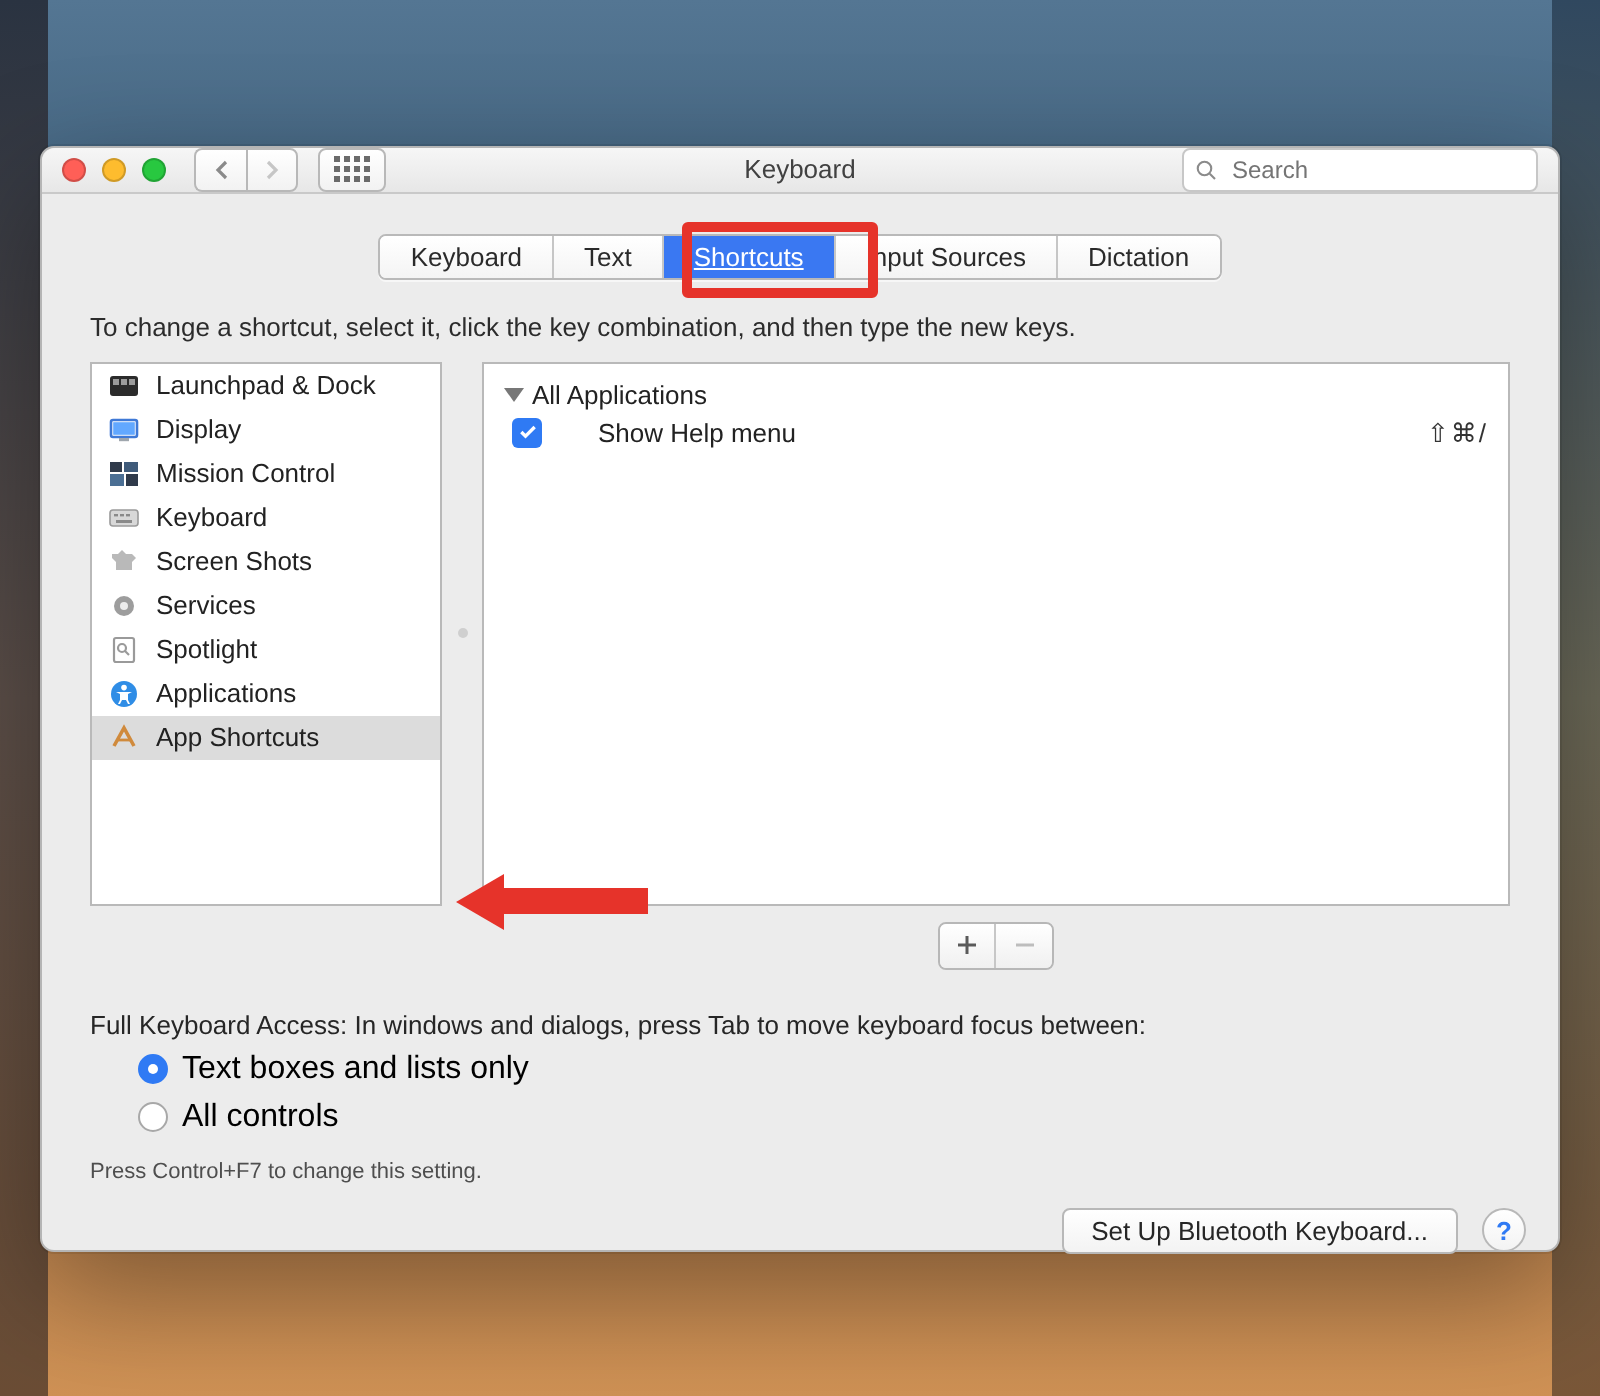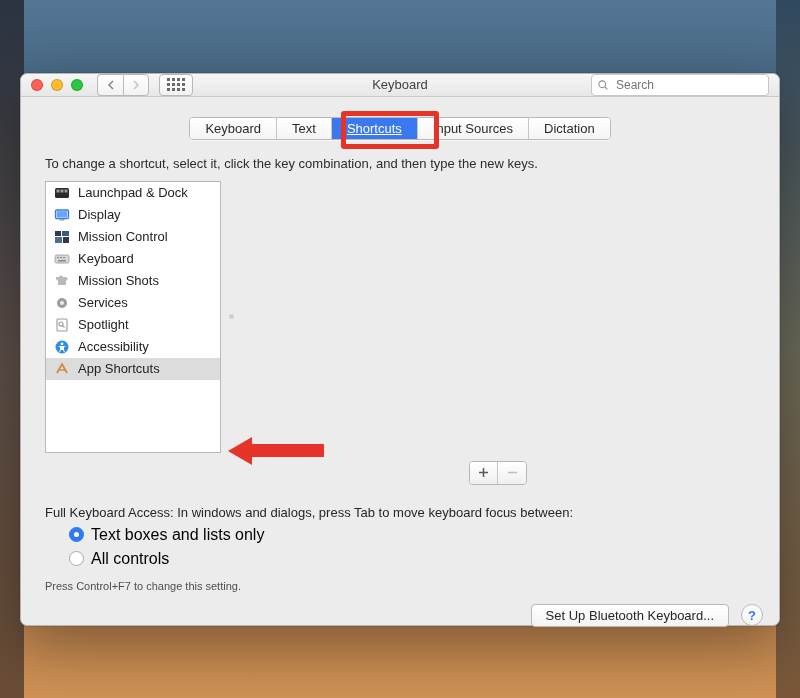--- a/index.html
+++ b/index.html
@@ -255,21 +255,21 @@
               </svg>
             </span>
           <span>Keyboard</span>
         </div>
         <div class="cat-item">
           <span class="cat-icon">
               <svg width="16" height="16">
                 <path d="M2 4h3l2-2 2 2h3l2 2-2 2v4H4V8L2 6z" fill="#b9b9b9"></path>
               </svg>
             </span>
-          <span>Mission Shots</span>
+          <span>Screen Shots</span>
         </div>
         <div class="cat-item">
           <span class="cat-icon">
               <svg width="16" height="16">
                 <circle cx="8" cy="8" r="5" fill="#9d9d9d"></circle>
                 <circle cx="8" cy="8" r="2" fill="#ececec"></circle>
               </svg>
             </span>
           <span>Services</span>
         </div>
@@ -284,37 +284,52 @@
           <span>Spotlight</span>
         </div>
         <div class="cat-item">
           <span class="cat-icon">
               <svg width="16" height="16">
                 <circle cx="8" cy="8" r="6.5" fill="#2f8de6"></circle>
                 <circle cx="8" cy="4.8" r="1.4" fill="#fff"></circle>
                 <path d="M4 7h8l-2 1v3l1 2h-1l-1-2h-2l-1 2H5l1-2V8z" fill="#fff"></path>
               </svg>
             </span>
-          <span>Accessibility</span>
+          <span>Applications</span>
         </div>
         <div class="cat-item selected">
           <span class="cat-icon">
               <svg width="16" height="16">
                 <path d="M3 12 L8 3 L13 12" fill="none" stroke="#d08a3c" stroke-width="1.8"></path>
                 <line x1="5" y1="9" x2="11" y2="9" stroke="#d08a3c" stroke-width="1.4"></line>
               </svg>
             </span>
           <span>App Shortcuts</span>
         </div>
       </div>
 
       <div class="sep-col">
           <div class="sep-dot"></div>
         </div>
 
+      <div class="right-pane">
+        <div class="tree-row">
+          <span class="disclosure"></span>
+          <span>All Applications</span>
+        </div>
+        <div class="tree-row" style="padding-left:4px;">
+          <span class="chk">
+            <svg viewBox="0 0 12 12">
+                <path d="M2 6l2.5 2.5L10 3" fill="none" stroke="#fff" stroke-width="2"></path>
+              </svg>
+          </span>
+          <span style="padding-left:18px;">Show Help menu</span>
+          <span class="kbd">⇧⌘/</span>
+        </div>
+      </div>
     </div>
 
     <div class="addremove">
       <div class="pm-group">
         <div class="pm-btn">
           <svg width="11" height="11">
               <line x1="5.5" y1="1" x2="5.5" y2="10" stroke="#5a5a5a" stroke-width="1.5"></line>
               <line x1="1" y1="5.5" x2="10" y2="5.5" stroke="#5a5a5a" stroke-width="1.5"></line>
             </svg>
         </div>

